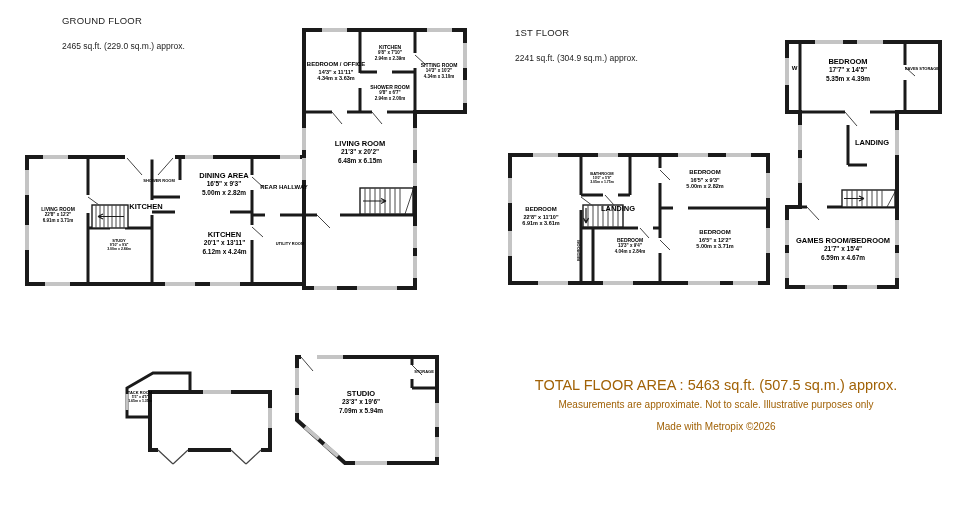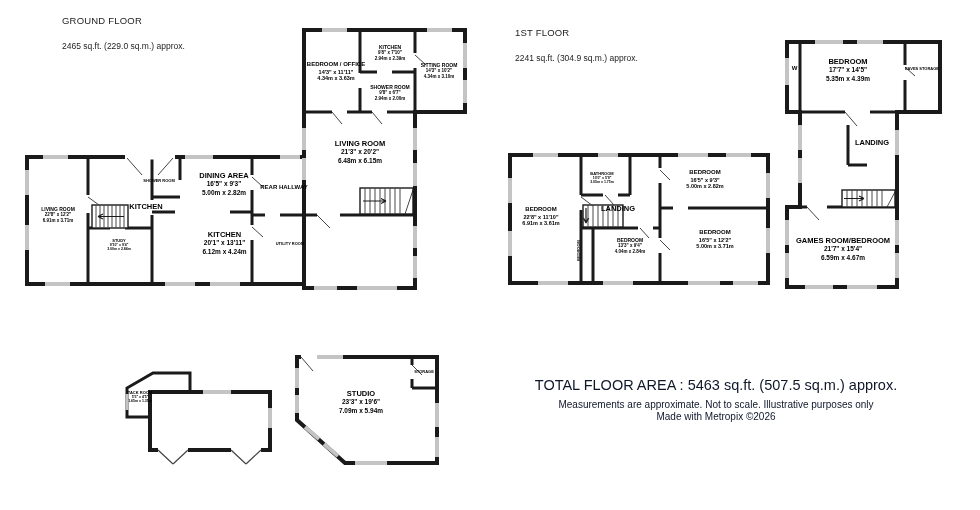--- a/index.html
+++ b/index.html
@@ -10,24 +10,24 @@
   .title .t1{font-size:9.5px;letter-spacing:.2px}
   .title .t2{font-size:8.5px;margin-top:15px}
   .rlabel{position:absolute;text-align:center;font-weight:bold;color:#000;line-height:1.25}
   .lg .rn{font-size:7.5px}.lg .rd{font-size:6.5px}
   .md .rn{font-size:6px}.md .rd{font-size:5.5px}
   .sm .rn{font-size:5px}.sm .rd{font-size:4.5px}
   .xs .rn{font-size:4px}.xs .rd{font-size:3.5px}
   .w .rn{font-size:6px}
   .vlabel{position:absolute;font-weight:bold;font-size:4px;color:#000;text-align:center;
           writing-mode:vertical-rl;transform:rotate(180deg)}
-  .footer{position:absolute;text-align:center;color:#0f172a}
+  .footer{position:absolute;text-align:center;color:#a16207}
   .footer .f1{font-size:14.5px}
   .footer .f2{font-size:10px;margin-top:6px}
-  .footer .f3{font-size:10px;margin-top:1px}
+  .footer .f3{font-size:10px;margin-top:11px}
   svg path,svg rect,svg line{vector-effect:none}
 </style>
 </head>
 <body>
 
 <div class="canvas">
 
   <div class="title" style="left:62px;top:15px;width:250px">
     <div class="t1">GROUND FLOOR</div>
     <div class="t2">2465 sq.ft. (229.0 sq.m.) approx.</div>

